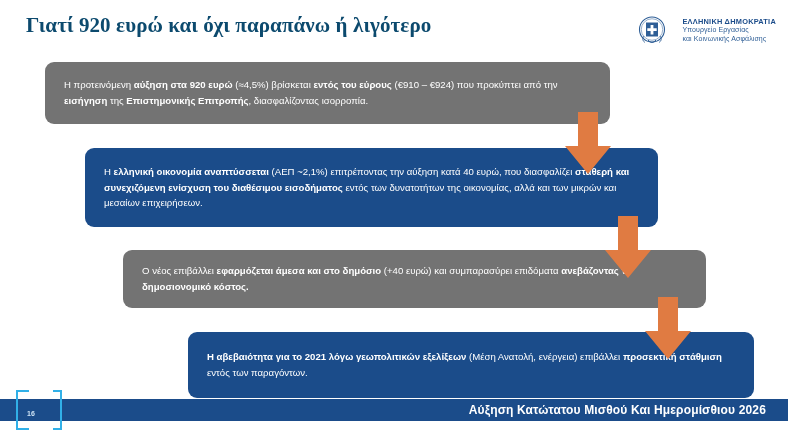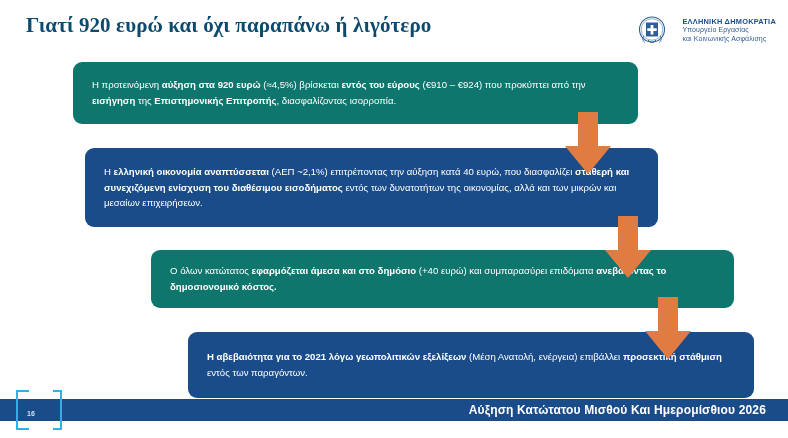--- a/index.html
+++ b/index.html
@@ -48,21 +48,21 @@
     display:flex;align-items:center;
     padding:9px 20px 9px 19px;
   }
   .step p{
     margin:0;
     font-size:9.6px;
     line-height:1.62;
     color:#ffffff;
   }
   .step b{font-weight:700;}
-  .step.light{background:#0f766e;margin-left:28px;}
+  .step.light{background:#737373;}
   .step.dark {background:#1B4C8A;}
 
   #step-1{left:45px;  top:62px;  width:565px; height:62px;}
   #step-2{left:85px;  top:148px; width:573px; height:79px;}
   #step-3{left:123px; top:250px; width:583px; height:58px;}
   #step-4{left:188px; top:332px; width:566px; height:66px;}
 
   
   .arrow{position:absolute;display:block;}
   #arrow-1{left:565px;top:112px;width:46px;height:62px;}
@@ -136,21 +136,21 @@
 
     <div class="step light" id="step-1">
       <p><span>Η προτεινόμενη </span><b>αύξηση στα 920 ευρώ</b><span> (≈4,5%) βρίσκεται </span><b>εντός του εύρους</b><span> (€910 – €924) που προκύπτει από την </span><b>εισήγηση</b><span> της </span><b>Επιστημονικής Επιτροπής</b><span>, διασφαλίζοντας ισορροπία.</span></p>
     </div>
 
     <div class="step dark" id="step-2">
       <p><span>Η </span><b>ελληνική οικονομία αναπτύσσεται</b><span> (ΑΕΠ ~2,1%) επιτρέποντας την αύξηση κατά 40 ευρώ, που διασφαλίζει </span><b>σταθερή και συνεχιζόμενη ενίσχυση του διαθέσιμου εισοδήματος</b><span> εντός των δυνατοτήτων της οικονομίας, αλλά και των μικρών και μεσαίων επιχειρήσεων.</span></p>
     </div>
 
     <div class="step light" id="step-3">
-      <p><span>Ο όλων κατώτατος </span><b>εφαρμόζεται άμεσα και στο δημόσιο</b><span> (+40 ευρώ) και συμπαρασύρει επιδόματα </span><b>ανεβάζοντας το δημοσιονομικό κόστος.</b></p>
+      <p><span>Ο νέος επιβάλλει </span><b>εφαρμόζεται άμεσα και στο δημόσιο</b><span> (+40 ευρώ) και συμπαρασύρει επιδόματα </span><b>ανεβάζοντας το δημοσιονομικό κόστος.</b></p>
     </div>
 
     <div class="step dark" id="step-4">
       <p><b>Η αβεβαιότητα για το 2021 λόγω γεωπολιτικών εξελίξεων</b><span> (Μέση Ανατολή, ενέργεια) επιβάλλει </span><b>προσεκτική στάθμιση</b><span> εντός των παραγόντων.</span></p>
     </div>
 
     <svg class="arrow" id="arrow-1" viewBox="0 0 46 62">
       <defs>
         <linearGradient id="og1" x1="0" y1="0" x2="1" y2="0">
           <stop offset="0%" stop-color="#D9handle"></stop>

